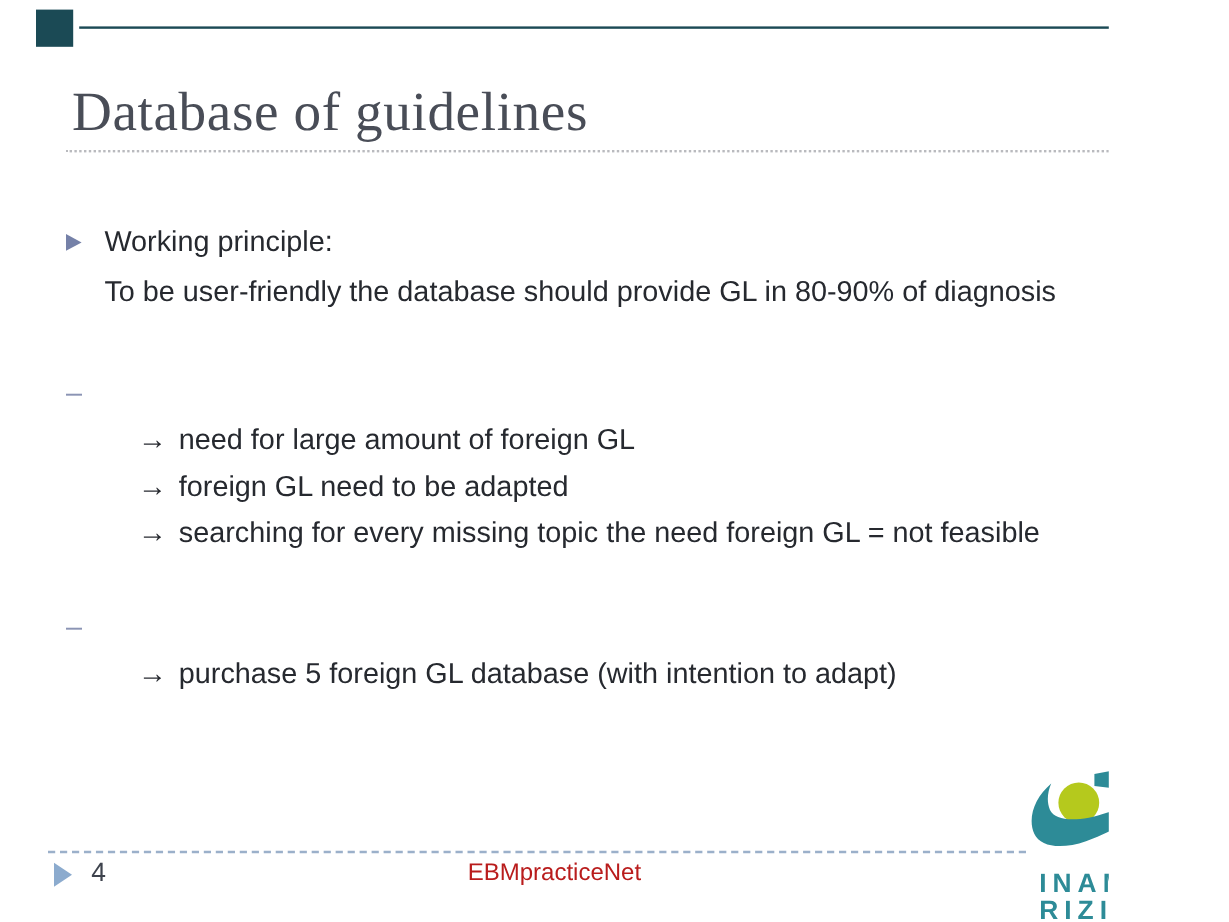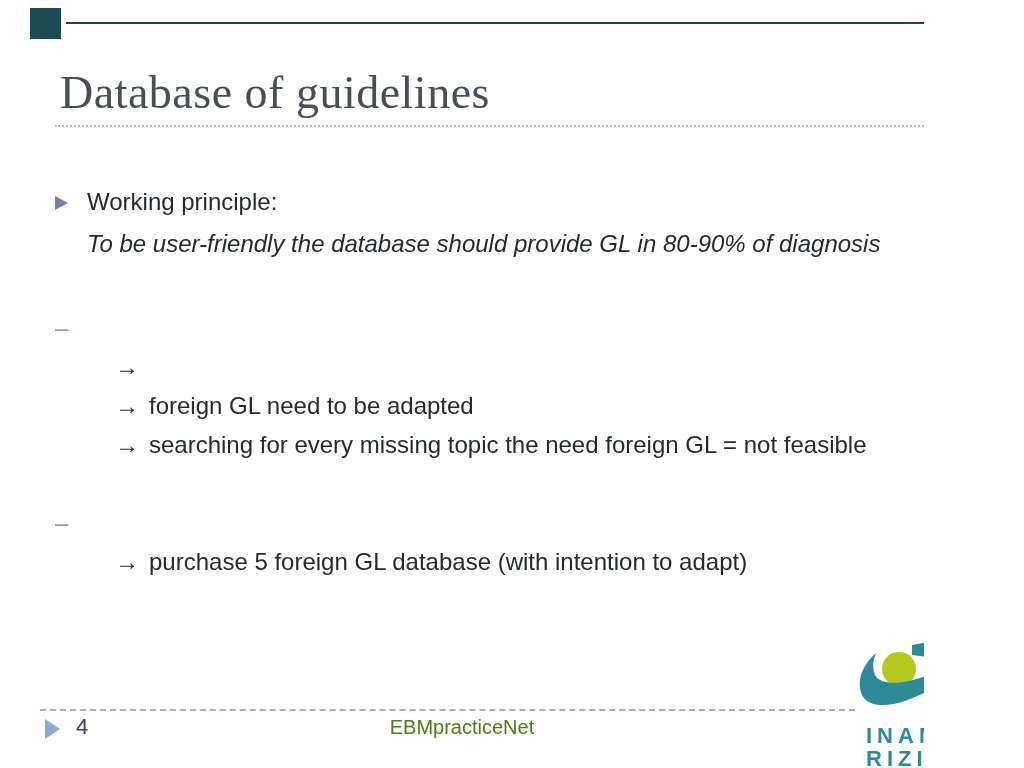--- a/index.html
+++ b/index.html
@@ -20,33 +20,33 @@
   .title-rule{position:absolute;left:55px;top:125px;width:920px;border-top:2px dotted #b9babe;}
   
   .content{position:absolute;left:55px;top:144px;width:930px;color:#26292f;font-size:24px;line-height:28px;margin-top:44px;}
   .row{display:flex;align-items:flex-start;white-space:nowrap;}
   .glyph-col{flex:0 0 32px;}
   .tri-icon{
     display:inline-block;width:0;height:0;margin-top:7px;
     border-left:13px solid #7581a8;border-top:7px solid transparent;border-bottom:7px solid transparent;
   }
   .dash-icon{color:#8b94b4;font-size:24px;}
-  .plain-row{padding-left:32px;margin-top:14px;font-style:italic;}
+  .plain-row{padding-left:32px;margin-top:14px;}
   .heading-row{margin-top:56px;}
   .heading-row.second{margin-top:50px;}
   .arrow-row{padding-left:60px;margin-top:11px;}
   .arrow-glyph{margin-right:10px;color:#26292f;}
   
   .footer-rule{position:absolute;left:40px;top:709px;width:815px;border-top:2px dashed #9bb0ca;}
   .footer-triangle{
     position:absolute;left:45px;top:719px;width:0;height:0;
     border-left:15px solid #8cabce;border-top:10px solid transparent;border-bottom:10px solid transparent;
   }
   .page-num{position:absolute;left:76px;top:714px;font-size:22px;color:#3e434d;}
-  .footer-center{position:absolute;left:0;right:0;top:716px;text-align:center;font-size:20px;color:#4d7c0f;}
+  .footer-center{position:absolute;left:0;right:0;top:716px;text-align:center;font-size:20px;color:#b91c1c;}
   .logo{position:absolute;left:855px;top:638px;}
   .logo text{
     font-family:"Liberation Sans",sans-serif;font-weight:bold;font-size:22px;
     letter-spacing:5px;fill:#2d8b97;
   }
 </style>
 </head>
 <body>
 
 <div class="slide">
@@ -68,20 +68,21 @@
     <div class="row plain-row">
       <span>To be user-friendly the database should provide GL in 80-90% of diagnosis</span>
     </div>
 
     <div class="row heading-row">
       <span class="glyph-col dash-icon">–</span>
     </div>
 
     <div class="row arrow-row">
       <span class="arrow-glyph">→</span>
+      <span>need for large amount of foreign GL</span>
     </div>
 
     <div class="row arrow-row">
       <span class="arrow-glyph">→</span>
       <span>foreign GL need to be adapted</span>
     </div>
 
     <div class="row arrow-row">
       <span class="arrow-glyph">→</span>
       <span>searching for every missing topic the need foreign GL = not feasible</span>

